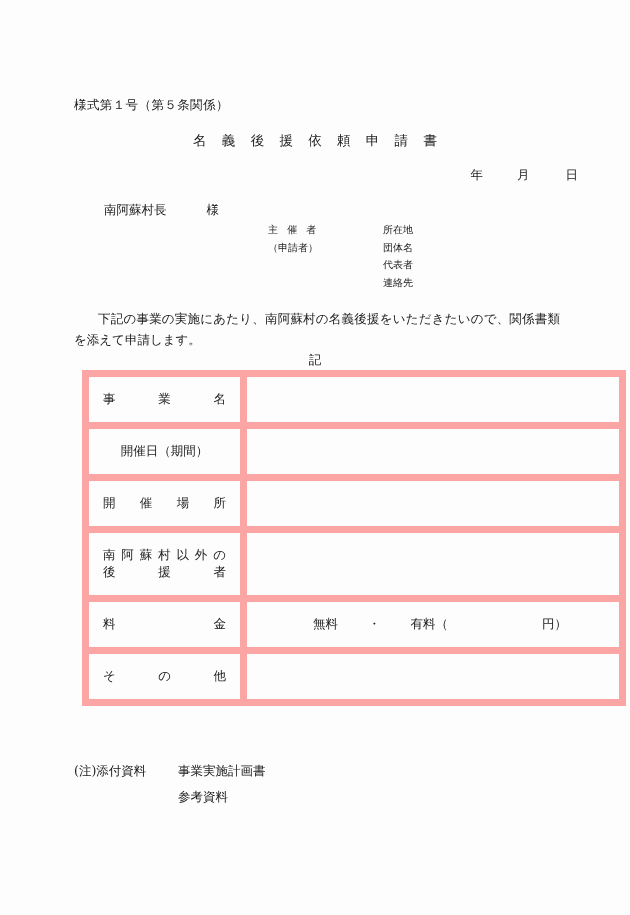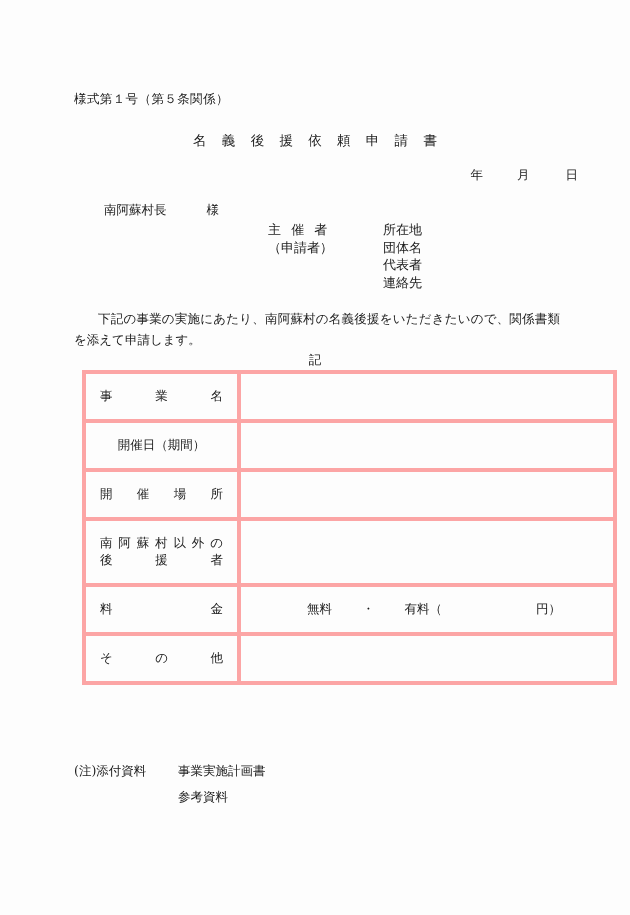--- a/index.html
+++ b/index.html
@@ -20,21 +20,21 @@
     position: absolute;
     inset: 0;
     background: #fdfdfd;
     overflow: hidden;
   }
 
   
   .form-no {
     position: absolute;
     left: 74px;
-    top: 91px;
+    top: 97px;
     font-size: 12.5px;
     letter-spacing: 0.4px;
     white-space: nowrap;
     text-align: center;
   }
 
   .doc-title {
     position: absolute;
     left: 0;
     right: 0;
@@ -62,21 +62,21 @@
     top: 202px;
     font-size: 12.5px;
     white-space: nowrap;
   }
   .addressee .sama { display: inline-block; margin-left: 36px; }
 
   .applicant-block {
     position: absolute;
     left: 268px;
     top: 221px;
-    font-size: 13px;
+    font-size: 10px;
   }
   .applicant-row {
     display: flex;
     white-space: nowrap;
     line-height: 17.5px;
   }
   .applicant-label {
     width: 68px;
     letter-spacing: 3px;
     flex: 0 0 68px;
@@ -108,21 +108,21 @@
   
   .form-table {
     position: absolute;
     left: 82px;
     top: 370px;
     width: 467px;
     border-collapse: collapse;
     table-layout: fixed;
   }
   .form-table td {
-    border: 4px solid #fca5a5;
+    border: 7px solid #fca5a5;
     font-size: 12.5px;
     padding: 14px;
     vertical-align: middle;
   }
   .label-cell {
     width: 123px;
     padding: 0 10px;
   }
   .value-cell {
     width: 344px;

